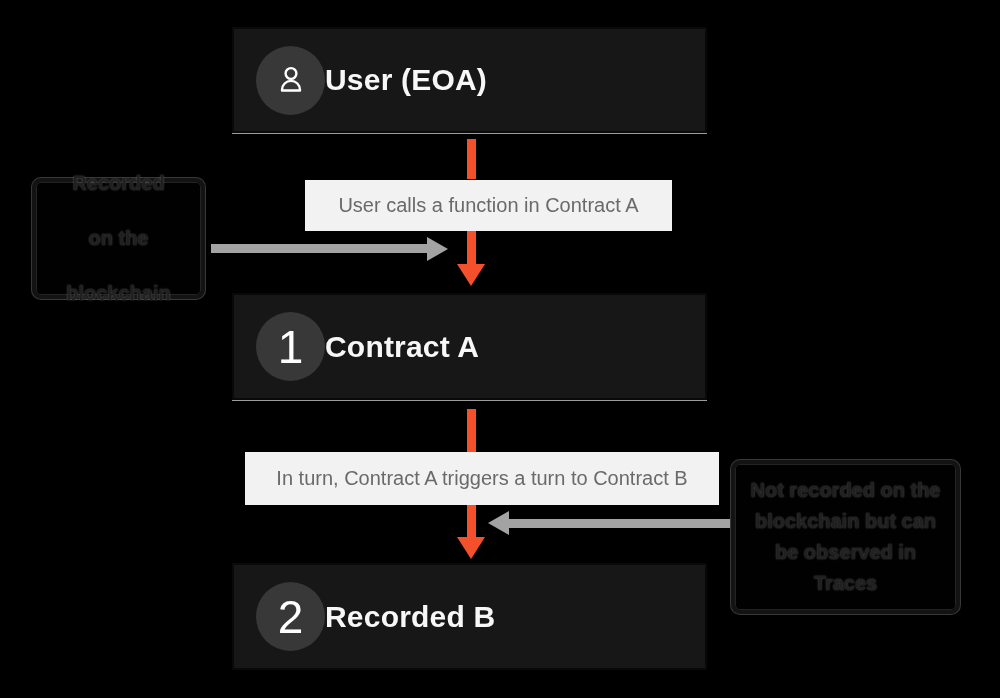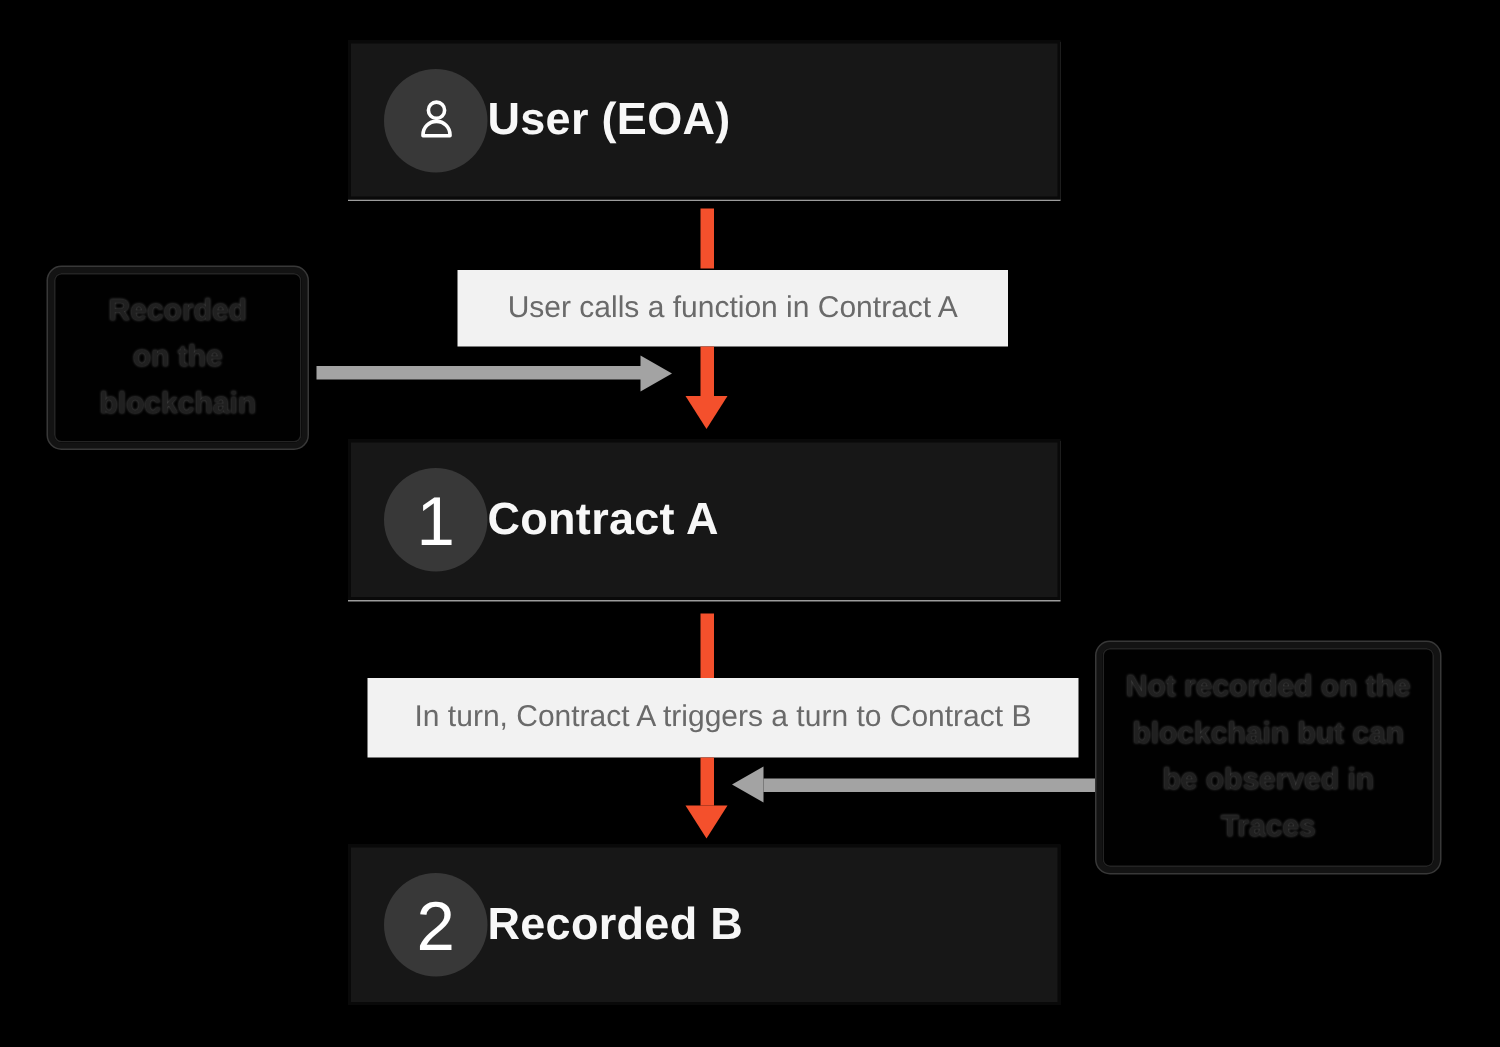--- a/index.html
+++ b/index.html
@@ -74,21 +74,21 @@
     <div class="node-label">User (EOA)</div>
   </div>
 
   <div class="oseg" style="left:467px;top:139px;height:40px;"></div>
   <div class="pill" style="left:288px;top:180px;width:367px;height:51px;">
     <span>User calls a function in Contract A</span>
   </div>
   <div class="oseg" style="left:467px;top:231px;height:33px;"></div>
   <div class="ohead" style="left:457px;top:264px;"></div>
 
-  <div class="note" style="left:32px;top:178px;width:173px;height:121px;">
+  <div class="note" style="left:32px;top:178px;width:173px;height:121px;gap:24px;">
     <span>Recorded</span>
     <span>on the</span>
     <span>blockchain</span>
   </div>
   <div class="gline" style="left:211px;top:244px;width:221px;"></div>
   <div class="ghead-right" style="left:427px;top:237px;"></div>
 
   <div class="node underline" style="top:293px;height:107px;">
     <div class="node-badge">
       <span class="node-num">1</span>
@@ -96,21 +96,21 @@
     <div class="node-label">Contract A</div>
   </div>
 
   <div class="oseg" style="left:467px;top:409px;height:44px;"></div>
   <div class="pill" style="left:228px;top:452px;width:474px;height:53px;">
     <span>In turn, Contract A triggers a turn to Contract B</span>
   </div>
   <div class="oseg" style="left:467px;top:505px;height:32px;"></div>
   <div class="ohead" style="left:457px;top:537px;"></div>
 
-  <div class="note" style="left:731px;top:428px;width:229px;height:154px;">
+  <div class="note" style="left:731px;top:460px;width:229px;height:154px;">
     <span>Not recorded on the</span>
     <span>blockchain but can</span>
     <span>be observed in</span>
     <span>Traces</span>
   </div>
   <div class="ghead-left" style="left:488px;top:511px;"></div>
   <div class="gline" style="left:509px;top:519px;width:221px;"></div>
 
   <div class="node" style="top:563px;height:107px;">
     <div class="node-badge">

